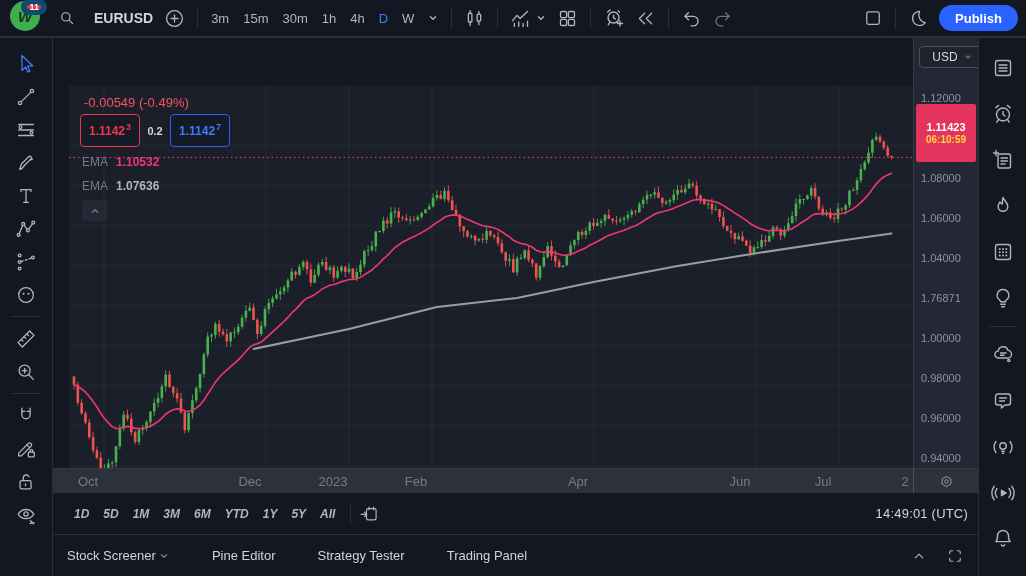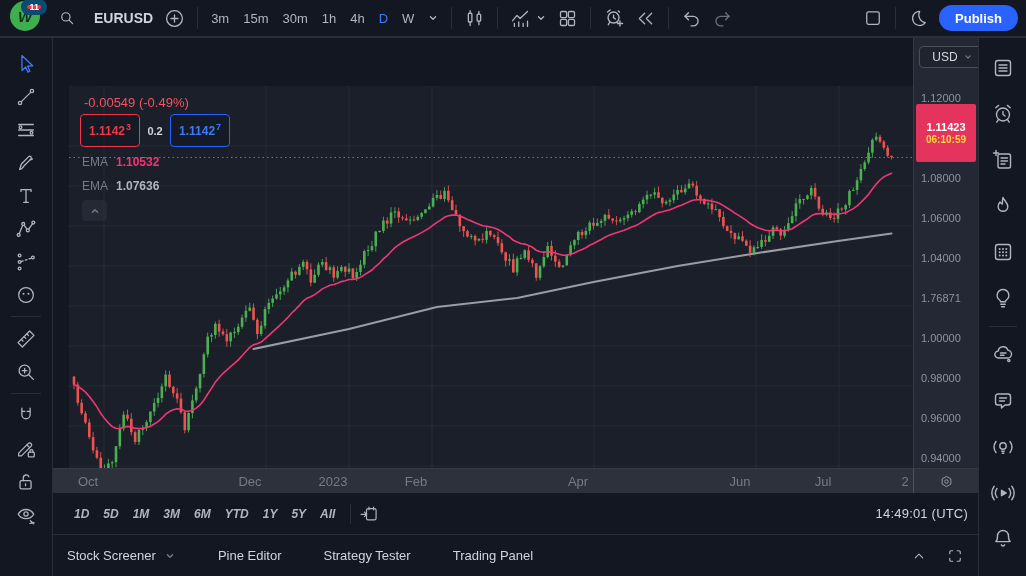--- a/index.html
+++ b/index.html
@@ -75,21 +75,21 @@
   .range-row{position:absolute;left:53px;top:493px;width:925px;height:42px;background:#131722;display:flex;align-items:center;padding:0 10px 0 14px;border-bottom:1px solid #2a2e39;}
   .range-btn{font-size:12px;font-weight:bold;color:#b2b5be;padding:5px 7px;border-radius:4px;flex:none;font-style:italic;}
   .rr-sep{width:1px;height:20px;background:#2a2e39;margin:0 8px;flex:none;}
   .rr-icon{color:#b2b5be;display:flex;align-items:center;flex:none;}
   .rr-icon svg{stroke:currentColor;fill:none;stroke-width:1.4;stroke-linecap:round;stroke-linejoin:round;}
   .rr-spacer{flex:1;}
   .clock{font-size:13px;color:#d1d4dc;letter-spacing:.2px;}
 
   
   .footer{position:absolute;left:53px;top:535px;width:925px;height:41px;background:#131722;display:flex;align-items:center;padding:0 14px;}
-  .ft-item{font-size:13px;color:#d1d4dc;display:flex;align-items:center;gap:8px;margin-right:42px;flex:none;}
+  .ft-item{font-size:13px;color:#d1d4dc;display:flex;align-items:center;gap:2px;margin-right:42px;flex:none;}
   .ft-spacer{flex:1;}
   .ft-icon{color:#b2b5be;display:flex;align-items:center;margin-left:18px;flex:none;}
   .ft-icon svg{stroke:currentColor;fill:none;stroke-width:1.5;stroke-linecap:round;stroke-linejoin:round;}
 </style>
 </head>
 <body>
 
 <div class="app">
 
   <div class="topbar">

